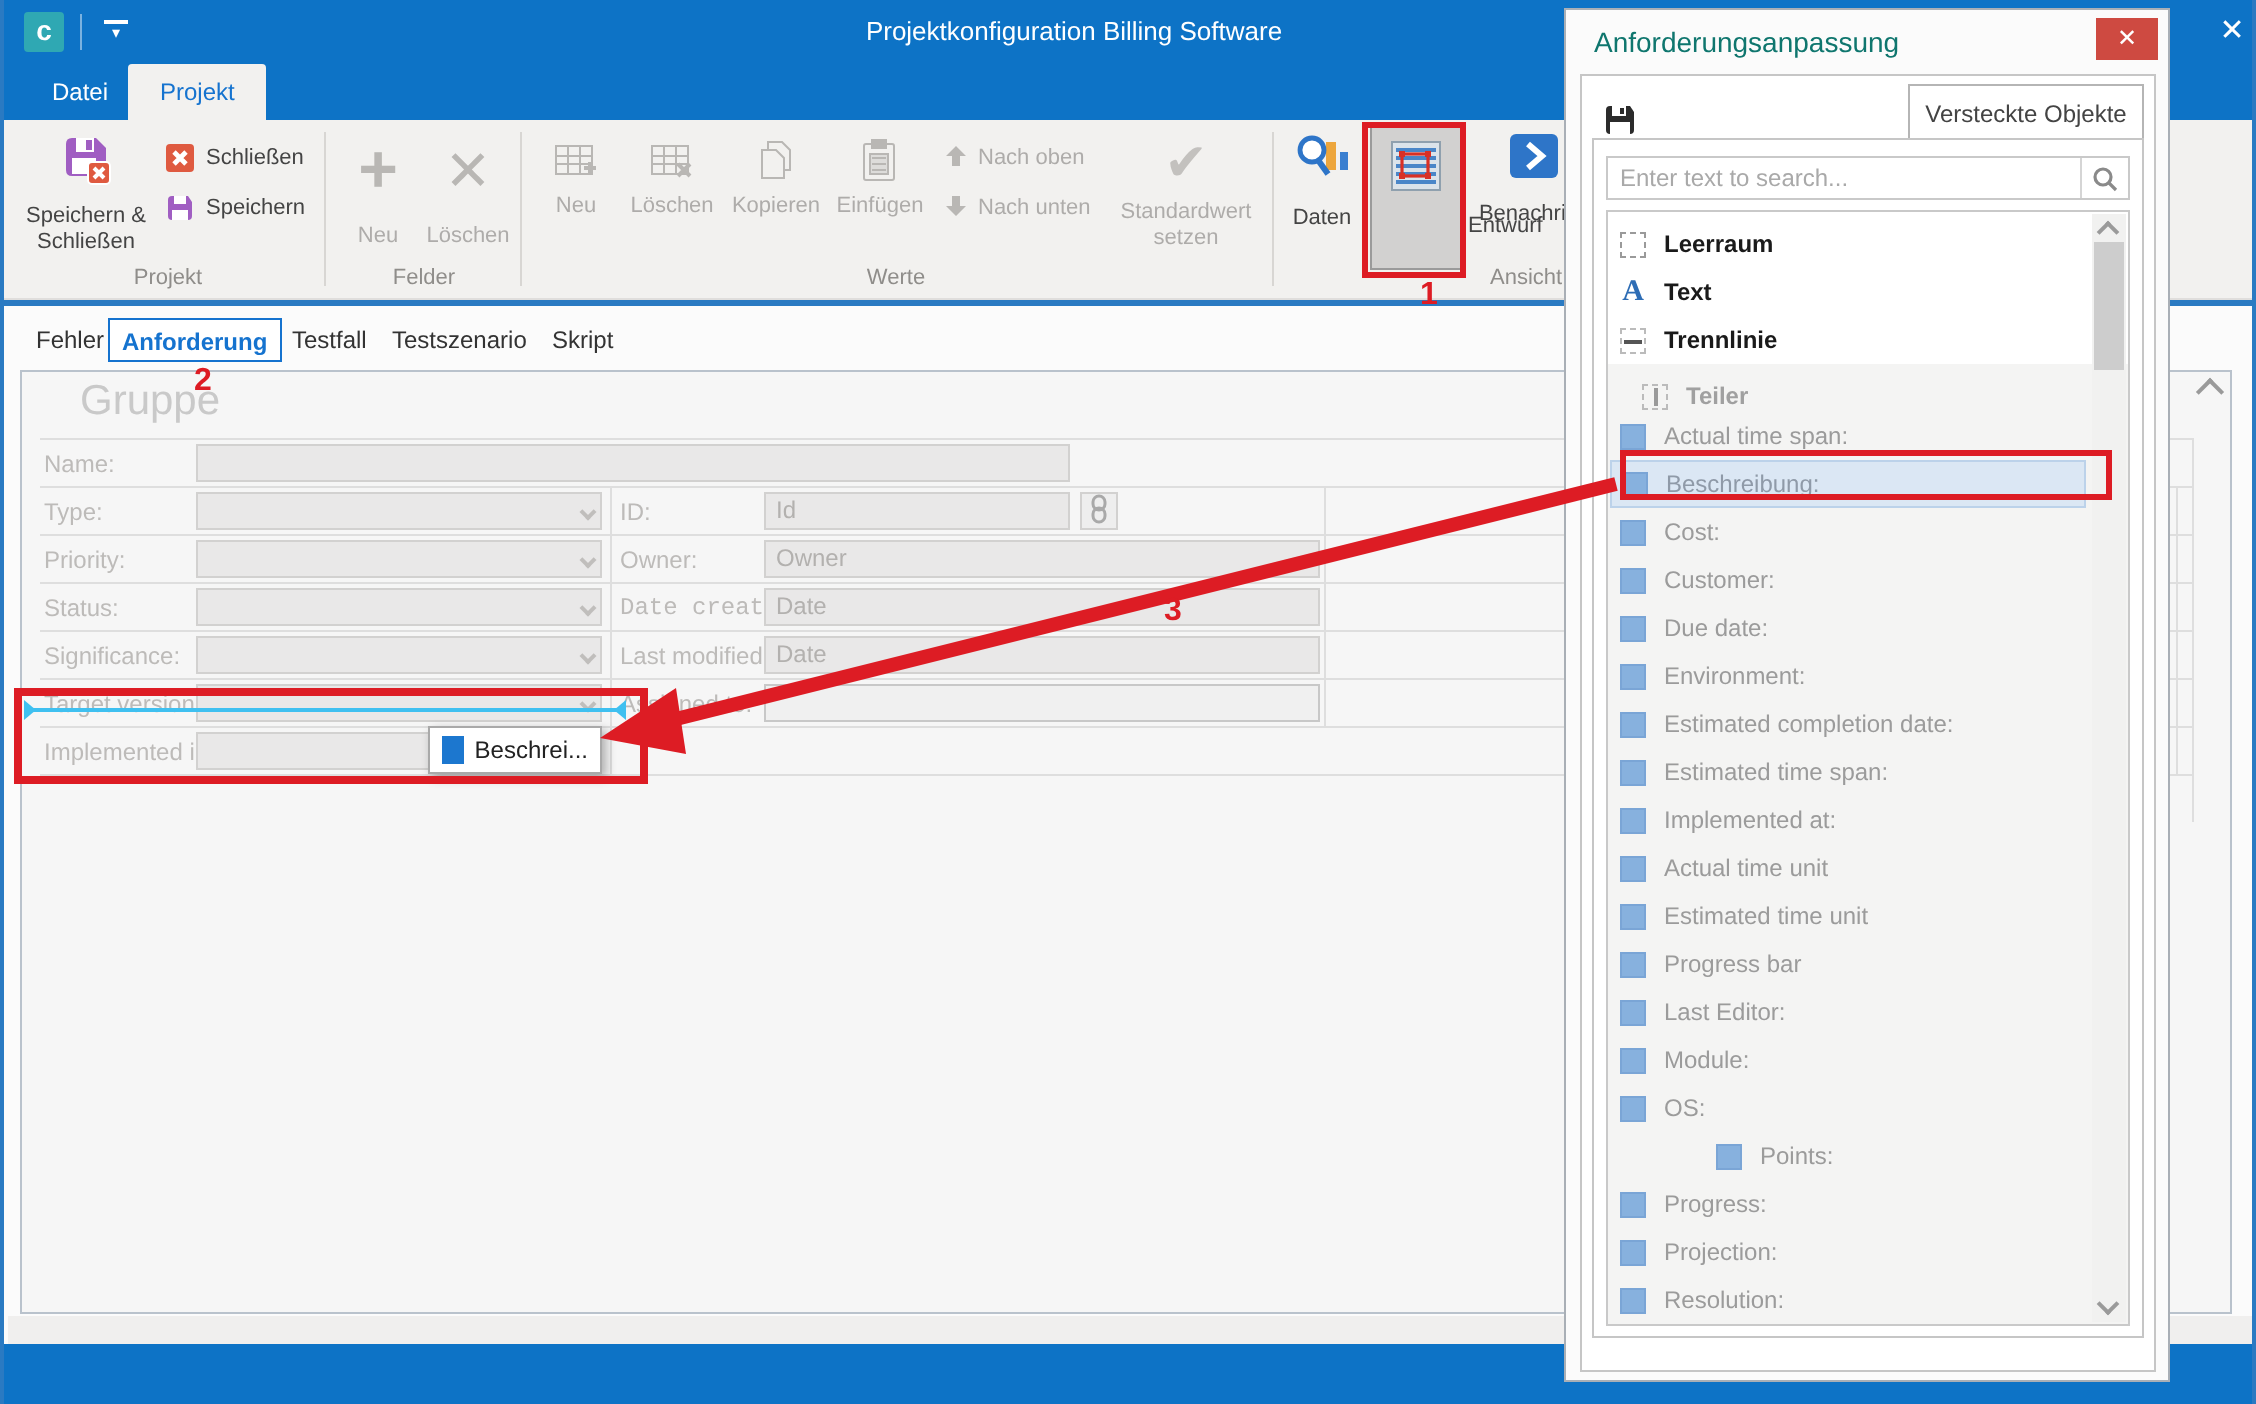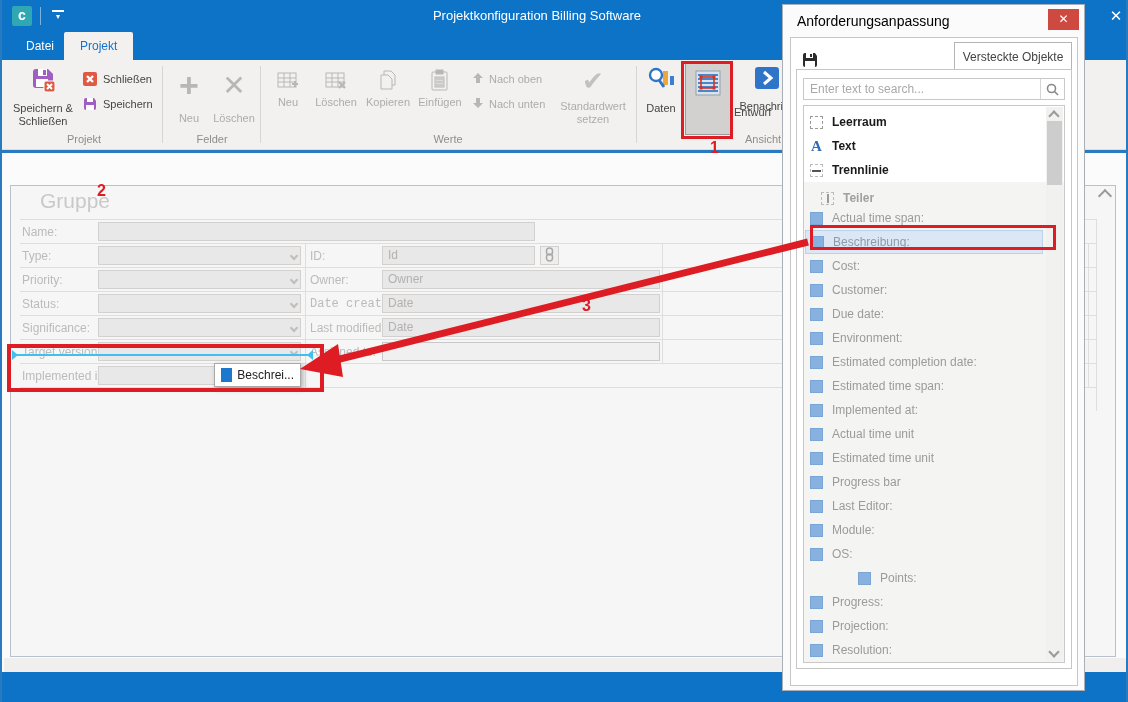--- a/index.html
+++ b/index.html
@@ -65,21 +65,21 @@
          box-shadow:2px 2px 5px rgba(0,0,0,.3);display:flex;align-items:center;gap:5px;padding:0 6px;
          font-size:12px;color:#222;}
   .ghost .bluebox{width:14px;height:14px;background:#1c77cf;}
   .scroll-chev-up{left:1098px;top:191px;width:10px;height:10px;border-left:2px solid #9a9a9a;
                   border-top:2px solid #9a9a9a;transform:rotate(45deg);}
   .gray-strip{left:2px;top:658px;width:1124px;height:14px;background:#f0efee;}
   .statusbar{left:0;top:672px;width:1128px;height:30px;background:#0d73c6;}
 
   
   .panel{left:780px;top:4px;width:303px;height:687px;background:#fbfbfb;border:1px solid #a9afb6;z-index:20;}
-  .panel-title{position:absolute;left:14px;top:8px;font-size:14px;color:#000000;}
+  .panel-title{position:absolute;left:14px;top:8px;font-size:14px;color:#0f766e;}
   .panel-close{position:absolute;right:5px;top:4px;width:31px;height:21px;background:#ce4a41;color:#fff;
                font-size:12px;font-weight:bold;text-align:center;line-height:21px;}
   .panel-inner{position:absolute;left:7px;top:32px;width:288px;height:649px;background:#fff;border:1px solid #c6c6c6;}
   .panel-save{position:absolute;left:10px;top:13px;width:18px;height:18px;}
   .panel-tab{position:absolute;right:5px;top:4px;width:118px;height:28px;background:#fff;border:1px solid #b5b5b5;
              border-bottom:none;font-size:12px;color:#444;text-align:center;line-height:28px;}
   .panel-groupbox{position:absolute;left:5px;top:31px;width:276px;height:600px;border:1px solid #c6c6c6;}
   .searchbox{position:absolute;left:6px;top:8px;width:262px;height:22px;border:1px solid #c9c9c9;background:#fff;}
   .searchbox input{position:absolute;left:0;top:0;width:234px;height:20px;border:none;outline:none;
              font-size:12px;color:#555;padding:0 6px;}
@@ -277,20 +277,27 @@
           </svg>
       </span>
       <span class="lbl" style="margin-top:6px;">Benachrich</span>
     </div>
     <div class="rgroup-label" style="left:638px;width:250px;text-align:left;padding-left:105px;">Ansicht</div>
   </div>
 
   <div class="abs accent-line"></div>
   <div class="abs content-bg"></div>
 
+  <div class="abs tabstrip">
+    <div class="ttab" style="left:8px;">Fehler</div>
+    <div class="ttab selected" style="left:50px;">Anforderung</div>
+    <div class="ttab" style="left:136px;">Testfall</div>
+    <div class="ttab" style="left:186px;">Testszenario</div>
+    <div class="ttab" style="left:266px;">Skript</div>
+  </div>
 
   <div class="abs form-box"></div>
   <div class="abs section-title">Gruppe</div>
 
   <div class="abs form-grid">
 
     <div class="frow" style="top:0;">
       <span class="flabel" style="left:2px;">Name:</span>
       <div class="finput" style="left:78px;width:437px;"></div>
     </div>

